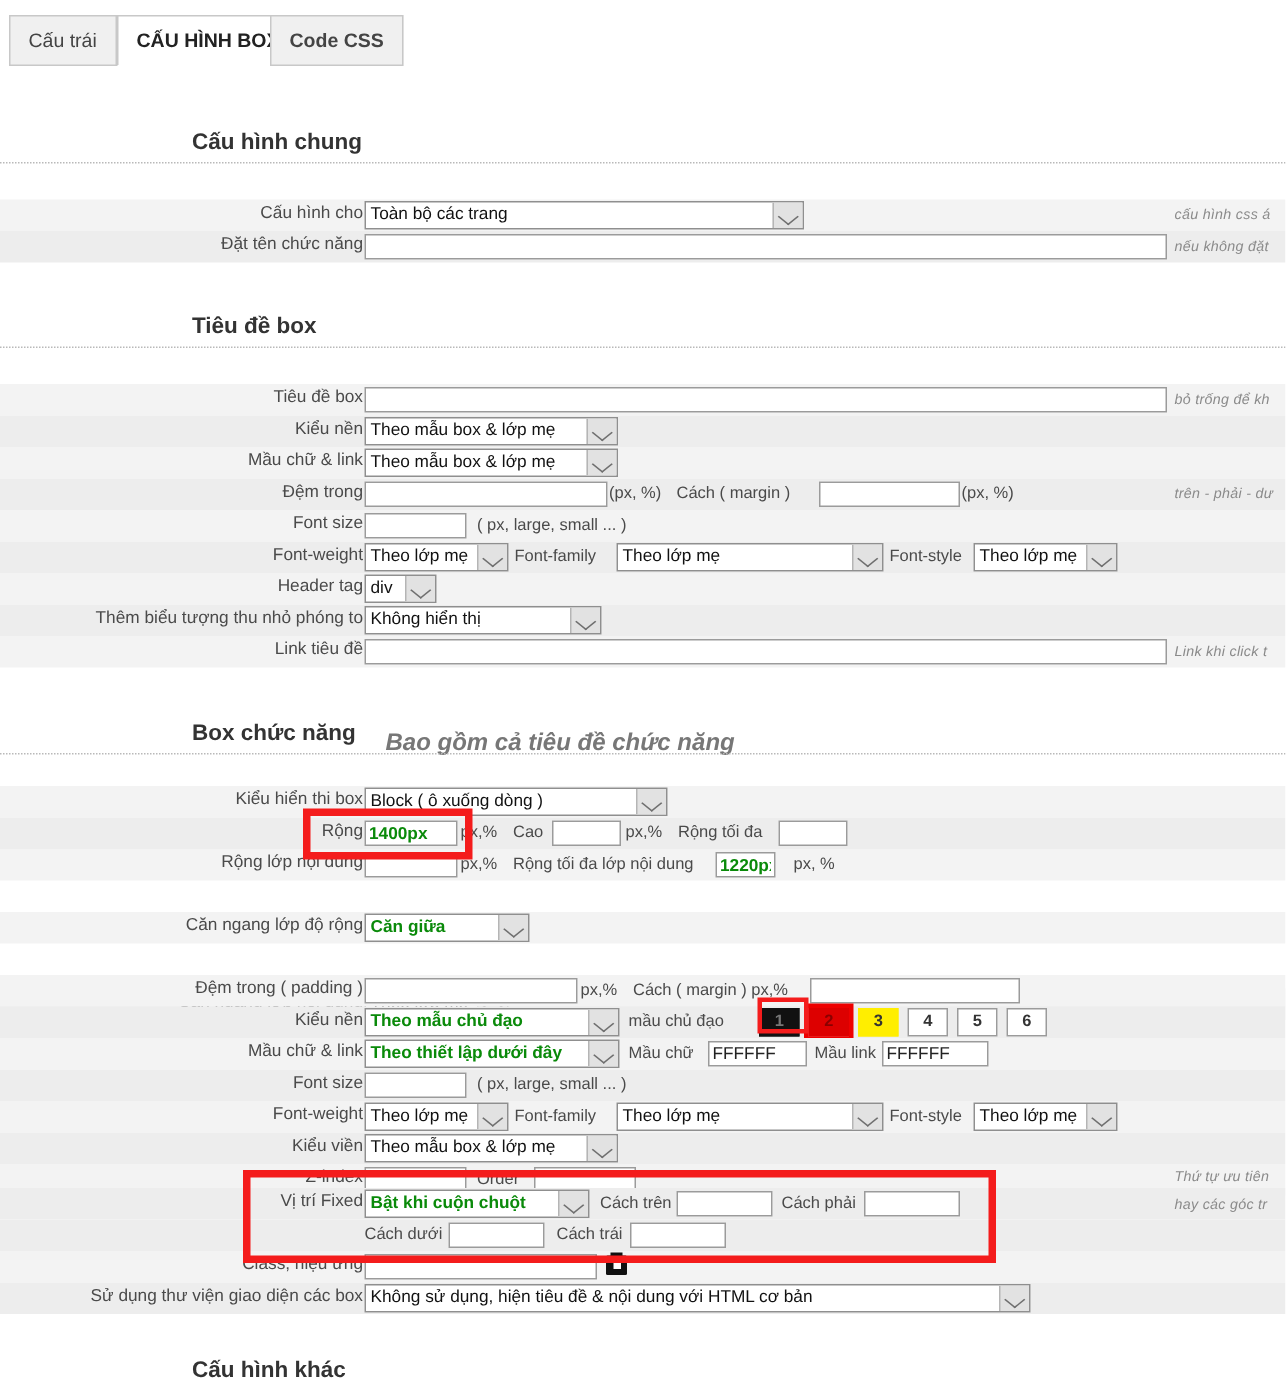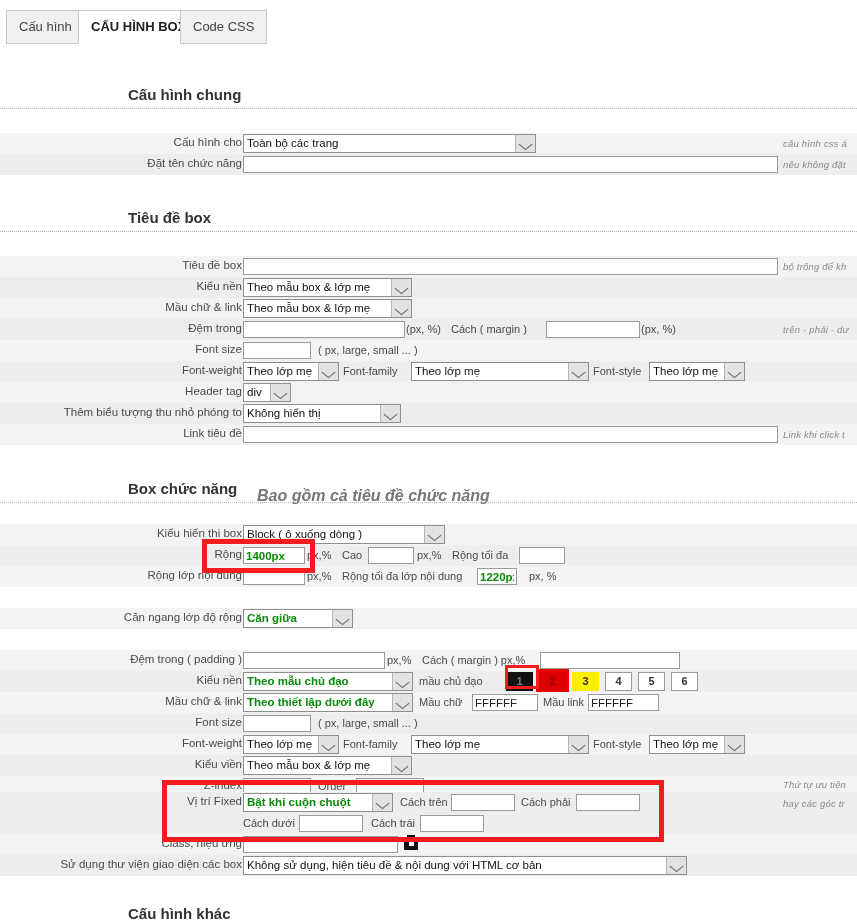--- a/index.html
+++ b/index.html
@@ -16,21 +16,21 @@
   .tabbar { position:absolute; left:0; top:10px; width:857px; height:34px; }
   .tab {
     position:absolute; top:0; height:34px;
     border:1px solid #c8c8c8; background:#f0f0f0;
     color:#444; font-size:13px; line-height:32px;
     padding:0 12px; white-space:nowrap; cursor:pointer;
   }
   .tab.active { background:#ffffff; border-bottom-color:#ffffff; color:#222; font-weight:bold; }
   .tab.t0 { left:6px; }
   .tab.t1 { left:78px; }
-  .tab.t2 { left:180px; }
+  .tab.t2 { left:180px;font-weight:bold; }
 
   
   .section-head { position:absolute; left:0; width:857px; }
   .section-head .title {
     position:absolute; left:128px; top:0;
     font-size:15px; font-weight:bold; color:#333; white-space:nowrap;
   }
   .section-head .sub {
     position:absolute; top:7px;
     font-size:16px; font-style:italic; color:#777; white-space:nowrap;font-weight:bold;
@@ -118,21 +118,21 @@
     content:""; position:absolute; left:4.5px; top:4px; width:5px; height:5px;
     background:#fff;
   }
 </style>
 </head>
 <body>
 
 <div id="page">
 
   <div class="tabbar">
-    <div class="tab t0"><span>Cấu hình</span></div>
+    <div class="tab t0"><span>Cấu trái</span></div>
     <div class="tab t1 active"><span>CẤU HÌNH BOX</span></div>
     <div class="tab t2"><span>Code CSS</span></div>
   </div>
 
   <div class="section-head" style="top:86px;">
     <div class="title">Cấu hình chung</div>
     <div class="rule"></div>
   </div>
 
   <div class="row alt" style="top:133px;">

